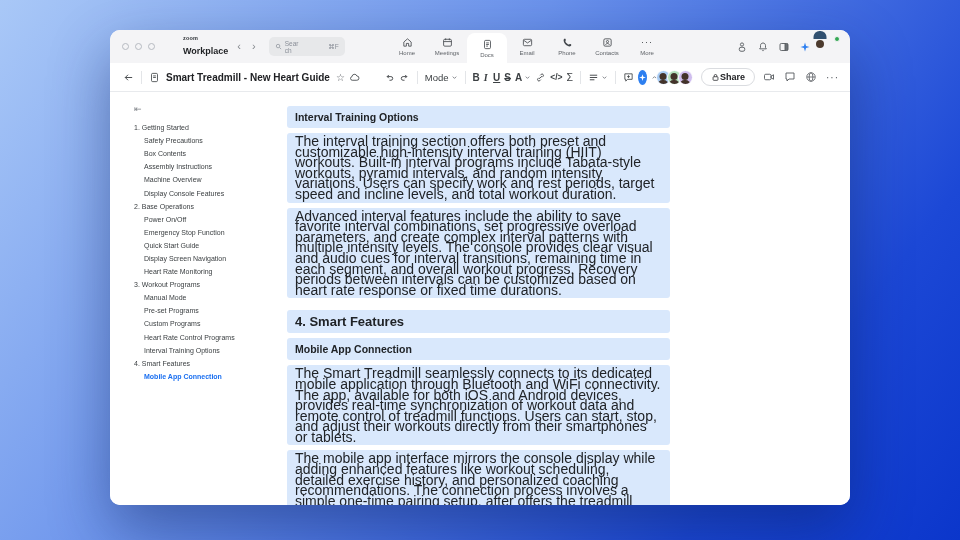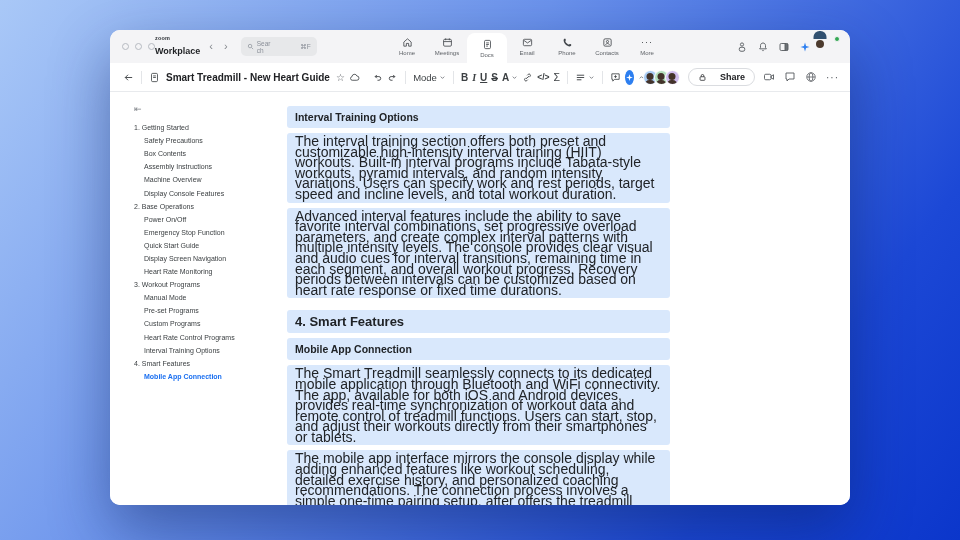--- a/index.html
+++ b/index.html
@@ -4,21 +4,21 @@
 <style>
   *{margin:0;padding:0;box-sizing:border-box}
   html,body{width:960px;height:540px;overflow:hidden}
   body{font-family:"Liberation Sans","DejaVu Sans",sans-serif;color:#202124}
   .bg{position:absolute;inset:0;background:linear-gradient(128deg,#a9c8f7 0%,#6b93ec 40%,#1c48d6 80%,#0b36cb 100%)}
   .window{position:absolute;left:110px;top:30px;width:740px;height:475px;background:#fff;border-radius:10px;overflow:hidden;box-shadow:0 24px 60px rgba(8,28,90,.45)}
   
   .topbar{position:relative;height:33px;background:#f4f4f6;display:flex;align-items:center}
   .traffic{display:flex;gap:6px;margin-left:12px}
   .light{width:7px;height:7px;border-radius:50%;border:1px solid #b6bac1;background:transparent}
-  .logo{margin-left:0;line-height:1}
+  .logo{margin-left:28px;line-height:1}
   .logo .z{display:block;font-size:5.5px;font-weight:700;color:#2f3338;letter-spacing:.2px}
   .logo .w{font-size:9px;font-weight:700;color:#1f2124}
   .navchev{border:none;background:none;color:#84888d;font-size:11px;line-height:1;padding:0 2px;margin-left:7px;cursor:pointer}
   .search{margin-left:11px;width:76px;height:19px;background:#e7e8ea;border-radius:5px;display:flex;align-items:center;padding:0 6px;color:#8a8f98}
   .search svg{width:7px;height:7px;flex-shrink:0}
   .search .txt{font-size:6.5px;line-height:7px;width:15px;word-break:break-all;margin-left:3px}
   .search .sc{margin-left:auto;font-size:6.5px}
   .tabs{position:absolute;left:277px;top:0;height:100%;display:flex;align-items:stretch}
   .tab{width:40px;display:flex;flex-direction:column;align-items:center;justify-content:center;gap:2px;color:#41454a;cursor:pointer}
   .tab svg{width:11px;height:11px}
@@ -45,21 +45,21 @@
   .fmt.u{text-decoration:underline}
   .fmt.s{text-decoration:line-through}
   .chev{width:7px!important;height:7px!important;color:#5f6368}
   .ai-btn{width:15px;height:15px;border-radius:50%;background:#2d7ff0;border:none;display:flex;align-items:center;justify-content:center;cursor:pointer;margin:0 2px}
   .ai-btn svg{width:9px;height:9px;color:#fff}
   .collab{display:flex;margin-left:auto;align-items:center}
   .c-av{width:15px;height:15px;border-radius:50%;border:1.5px solid #fff;margin-left:-4px;position:relative;overflow:hidden}
   .c-av::before{content:"";position:absolute;left:50%;top:2px;transform:translateX(-50%);width:7px;height:7px;border-radius:50%;background:#43332a}
   .c-av::after{content:"";position:absolute;left:50%;bottom:-2px;transform:translateX(-50%);width:11px;height:6px;border-radius:5px 5px 0 0;background:#43332a}
   .c-av.b{background:#a9ccf4}.c-av.g{background:#b4e0bd}.c-av.p{background:#cfbdee}
-  .share{display:flex;align-items:center;gap:13px;border:1px solid #dadce0;border-radius:12px;background:#fff;padding:3px 9px;font-size:9px;font-weight:600;color:#202124;margin:0 8px;cursor:pointer}
+  .share{display:flex;align-items:center;gap:0;border:1px solid #dadce0;border-radius:12px;background:#fff;padding:3px 9px;font-size:9px;font-weight:600;color:#202124;margin:0 8px;cursor:pointer}
   .share svg{width:9px;height:9px}
   .dt-right{display:flex;align-items:center;gap:9px;color:#55595e}
   .dt-right svg{width:12px;height:12px}
   .dots{font-size:10px;letter-spacing:1px;color:#55595e}
   
   .content{display:flex;height:calc(100% - 62px);background:#fff}
   .outline{width:177px;flex-shrink:0;padding:12px 0 0 24px}
   .collapse-btn{border:none;background:none;color:#84888d;font-size:9px;cursor:pointer;padding:0;margin-bottom:7px;display:block}
   .o-item{font-size:7px;color:#3c4043;height:13.1px;display:flex;align-items:center;cursor:pointer;white-space:nowrap}
   .o-item.l2{padding-left:10px}

